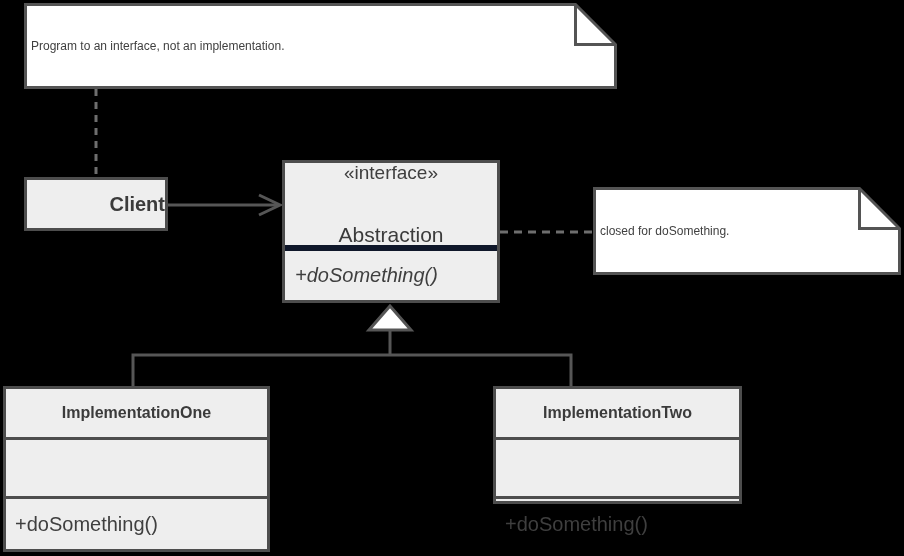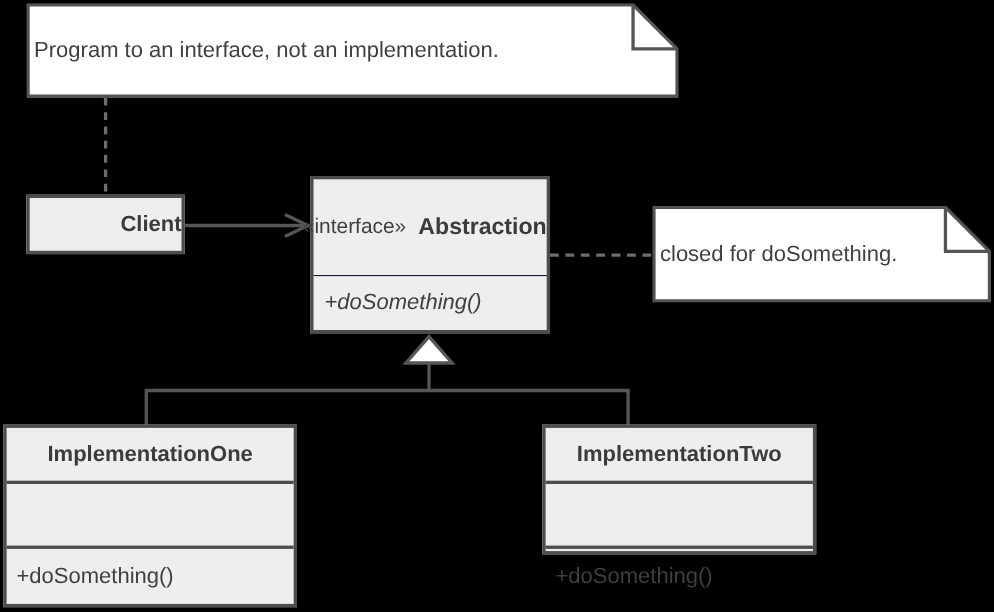--- a/index.html
+++ b/index.html
@@ -8,48 +8,48 @@
     font-family:"Liberation Sans",sans-serif;color:#3f3f3f;
   }
   .layer{position:absolute;left:0;top:0;}
   
   .uml-class{
     position:absolute;box-sizing:border-box;background:#eeeeee;
     border:3px solid #4d4d4d;
   }
   .cls-title{
     display:flex;align-items:center;justify-content:center;
-    font-weight:bold;font-size:20px;color:#3b3b3b;
+    font-weight:bold;font-size:16px;color:#3b3b3b;
   }
   .client-box{display:flex;align-items:center;justify-content:flex-end;}
   .client-box .cls-title{font-size:20px;}
   .abs-header{
-    box-sizing:border-box;height:88px;border-bottom:1px solid #0f172a;
-    display:flex;flex-direction:row;align-items:center;justify-content:flex-end;gap:11px;
+    box-sizing:border-box;height:88px;border-bottom:6px solid #0f172a;
+    display:flex;flex-direction:column;align-items:center;justify-content:space-between;gap:11px;
   }
   .stereotype{font-size:19px;color:#3f3f3f;line-height:1;}
-  .abs-name{font-size:21px;font-weight:bold;color:#3b3b3b;line-height:1;}
+  .abs-name{font-size:21px;font-weight:normal;color:#3b3b3b;line-height:1;}
   .abs-method{
     box-sizing:border-box;height:49px;display:flex;align-items:center;
     padding-left:10px;font-size:20px;font-style:italic;color:#3f3f3f;
   }
   .impl-title{box-sizing:border-box;height:51px;border-bottom:3px solid #4d4d4d;}
   .impl-empty{box-sizing:border-box;height:59px;border-bottom:3px solid #4d4d4d;}
   .impl-method{
     box-sizing:border-box;height:50px;display:flex;align-items:center;
     padding-left:9px;font-size:20px;color:#3f3f3f;
   }
   
   .note{position:absolute;}
   .note svg{position:absolute;left:0;top:0;}
   .note-text{
     position:absolute;left:0;top:0;width:100%;height:100%;
     display:flex;flex-direction:column;justify-content:center;
     padding-left:7px;box-sizing:border-box;
-    font-size:20px;color:#3f3f3f;line-height:32px;
+    font-size:12px;color:#3f3f3f;line-height:32px;
   }
 </style>
 </head>
 <body>
 
 <div class="canvas">
 
   <svg class="layer" width="904" height="556">
 
     <line x1="96" y1="89" x2="96" y2="177" stroke="#6e6e6e" stroke-width="3" stroke-dasharray="7 6"></line>

